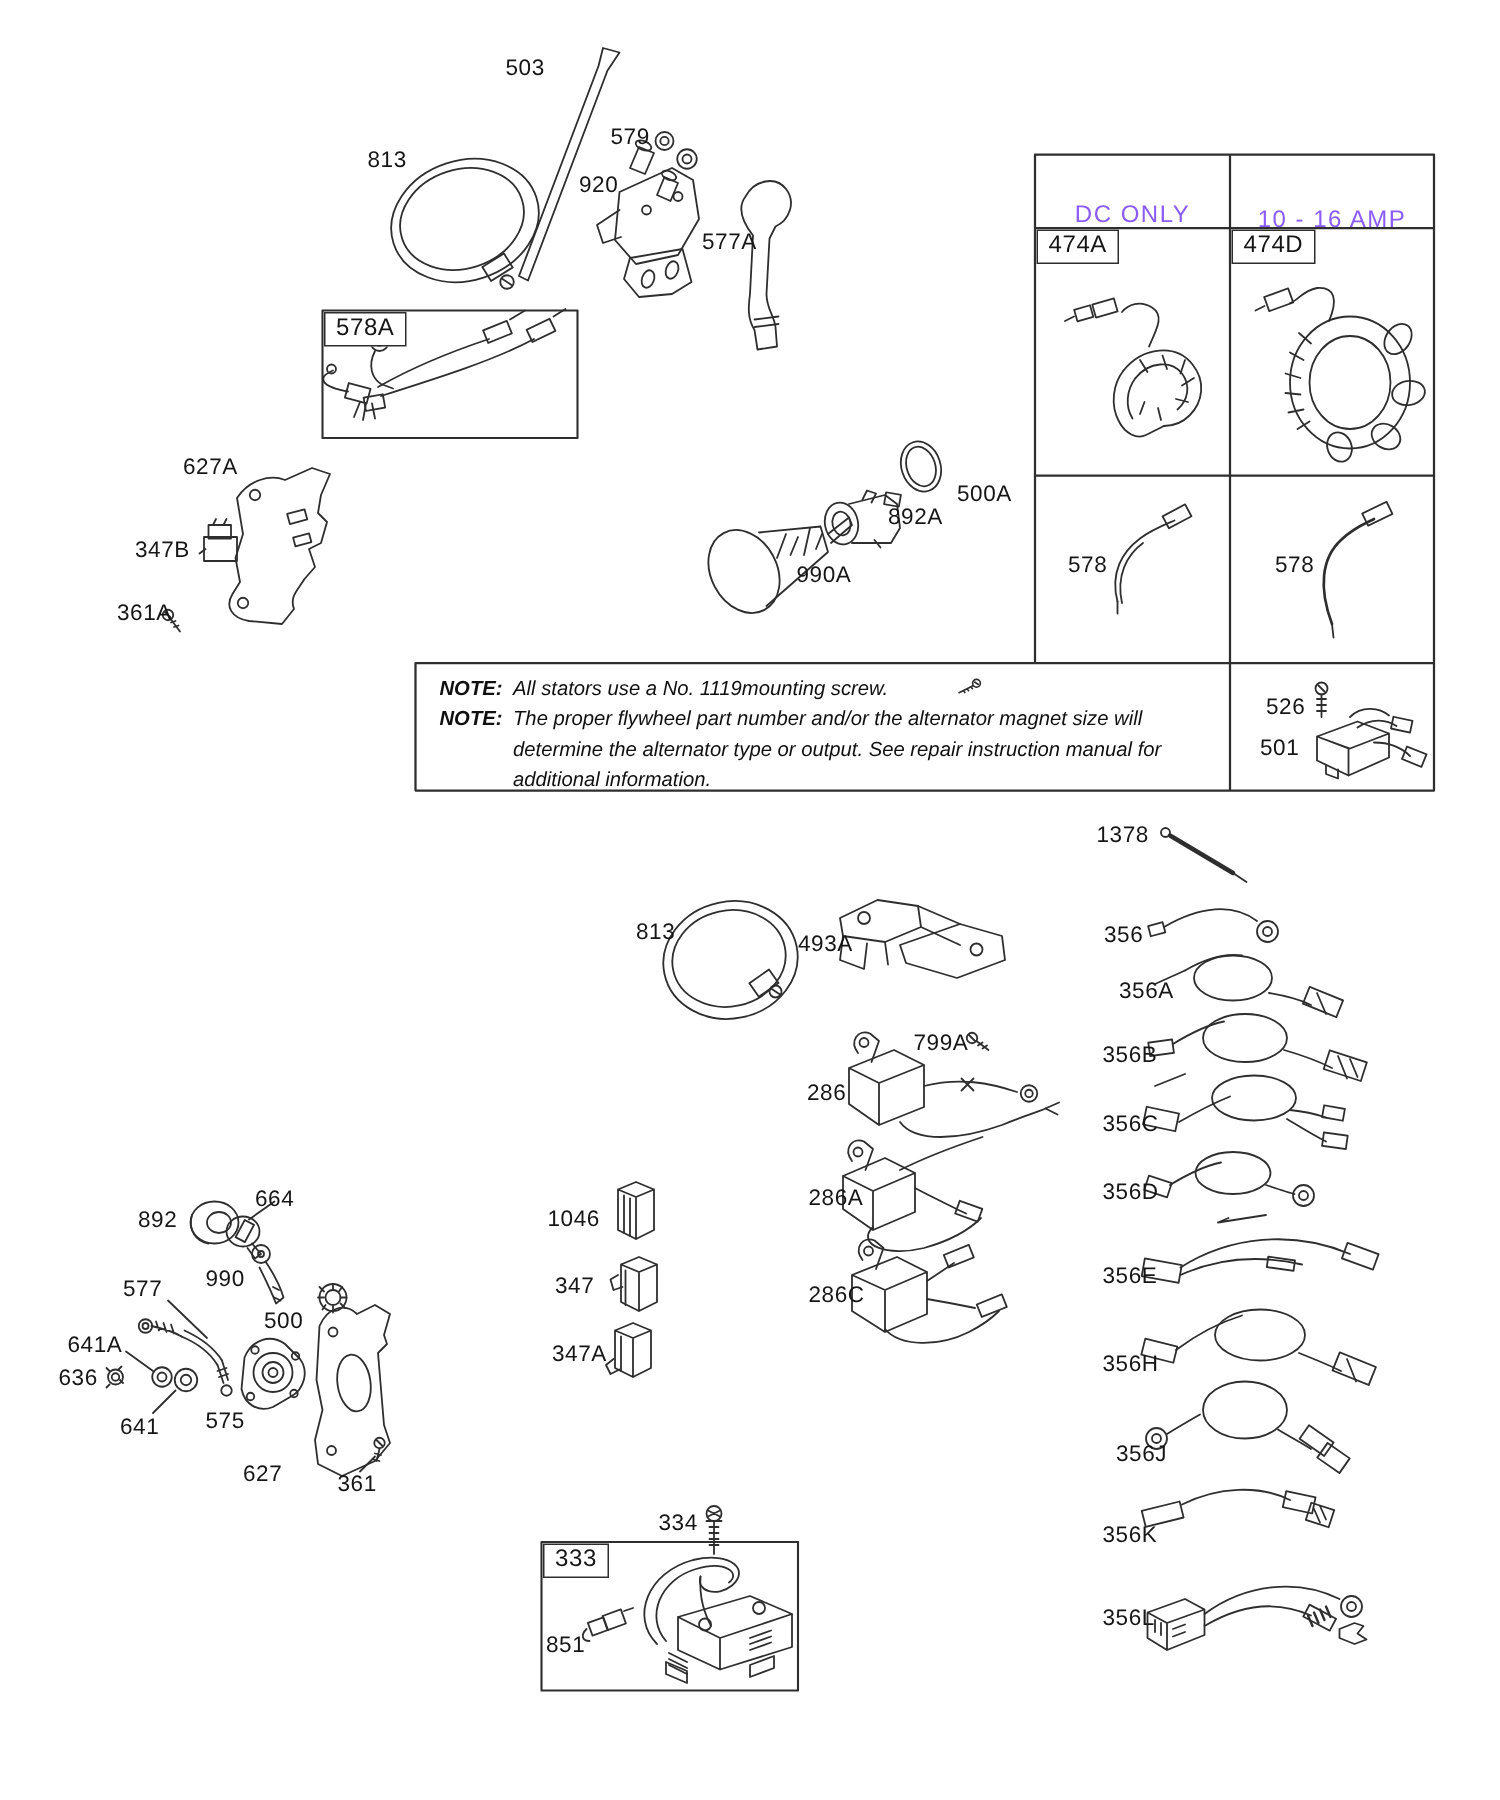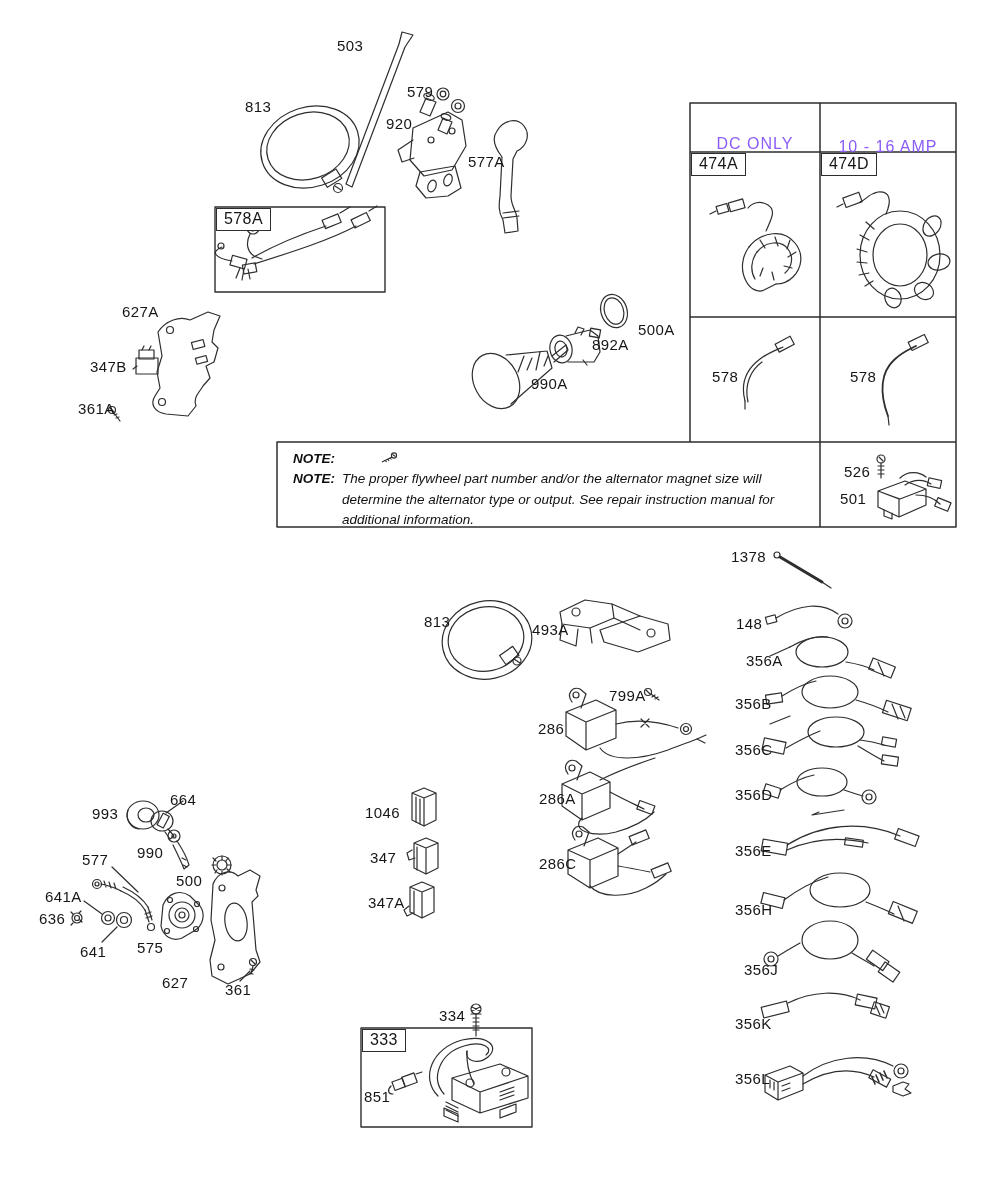--- a/index.html
+++ b/index.html
@@ -450,57 +450,58 @@
   <span class="lbl boxed" style="left:691px;top:153px">474A</span>
   <span class="lbl boxed" style="left:821px;top:153px">474D</span>
   <span class="lbl" style="left:712px;top:368px">578</span>
   <span class="lbl" style="left:850px;top:368px">578</span>
   <span class="lbl" style="left:844px;top:463px">526</span>
   <span class="lbl" style="left:840px;top:490px">501</span>
 
   <div class="note-box">
     <div class="note-row">
       <span class="note-prefix">NOTE:</span>
+      <span class="note-text">All stators use a No. 1119mounting screw.</span>
       <svg class="screw-glyph" width="22" height="12" viewBox="0 0 22 12" fill="none" stroke="#2e2e2e" stroke-width="1.1">
         <circle cx="18" cy="3.5" r="2.6"></circle>
           <path d="M16.5,2.5 L19.5,4.5 M16,5 L6,10 M14,5.5 l1.5,2 M11.5,6.8 l1.5,2 M9,8 l1.5,2"></path>
       </svg>
     </div>
     <div class="note-row">
       <span class="note-prefix">NOTE:</span>
       <span class="note-text">The proper flywheel part number and/or the alternator magnet size will determine the alternator type or output. See repair instruction manual for additional information.</span>
     </div>
   </div>
 
   <span class="lbl" style="left:731px;top:548px">1378</span>
   <span class="lbl" style="left:424px;top:613px">813</span>
   <span class="lbl" style="left:532px;top:621px">493A</span>
 
-  <span class="lbl" style="left:736px;top:615px">148</span>
+  <span class="lbl" style="left:736px;top:615px">356</span>
   <span class="lbl" style="left:746px;top:652px">356A</span>
   <span class="lbl" style="left:735px;top:695px">356B</span>
   <span class="lbl" style="left:735px;top:741px">356C</span>
   <span class="lbl" style="left:735px;top:786px">356D</span>
   <span class="lbl" style="left:735px;top:842px">356E</span>
   <span class="lbl" style="left:735px;top:901px">356H</span>
   <span class="lbl" style="left:744px;top:961px">356J</span>
   <span class="lbl" style="left:735px;top:1015px">356K</span>
   <span class="lbl" style="left:735px;top:1070px">356L</span>
 
   <span class="lbl" style="left:609px;top:687px">799A</span>
   <span class="lbl" style="left:538px;top:720px">286</span>
   <span class="lbl" style="left:539px;top:790px">286A</span>
   <span class="lbl" style="left:539px;top:855px">286C</span>
 
   <span class="lbl" style="left:365px;top:804px">1046</span>
   <span class="lbl" style="left:370px;top:849px">347</span>
   <span class="lbl" style="left:368px;top:894px">347A</span>
 
   <span class="lbl" style="left:170px;top:791px">664</span>
-  <span class="lbl" style="left:92px;top:805px">993</span>
+  <span class="lbl" style="left:92px;top:805px">892</span>
   <span class="lbl" style="left:137px;top:844px">990</span>
   <span class="lbl" style="left:82px;top:851px">577</span>
   <span class="lbl" style="left:176px;top:872px">500</span>
   <span class="lbl" style="left:45px;top:888px">641A</span>
   <span class="lbl" style="left:39px;top:910px">636</span>
   <span class="lbl" style="left:80px;top:943px">641</span>
   <span class="lbl" style="left:137px;top:939px">575</span>
   <span class="lbl" style="left:162px;top:974px">627</span>
   <span class="lbl" style="left:225px;top:981px">361</span>
 

